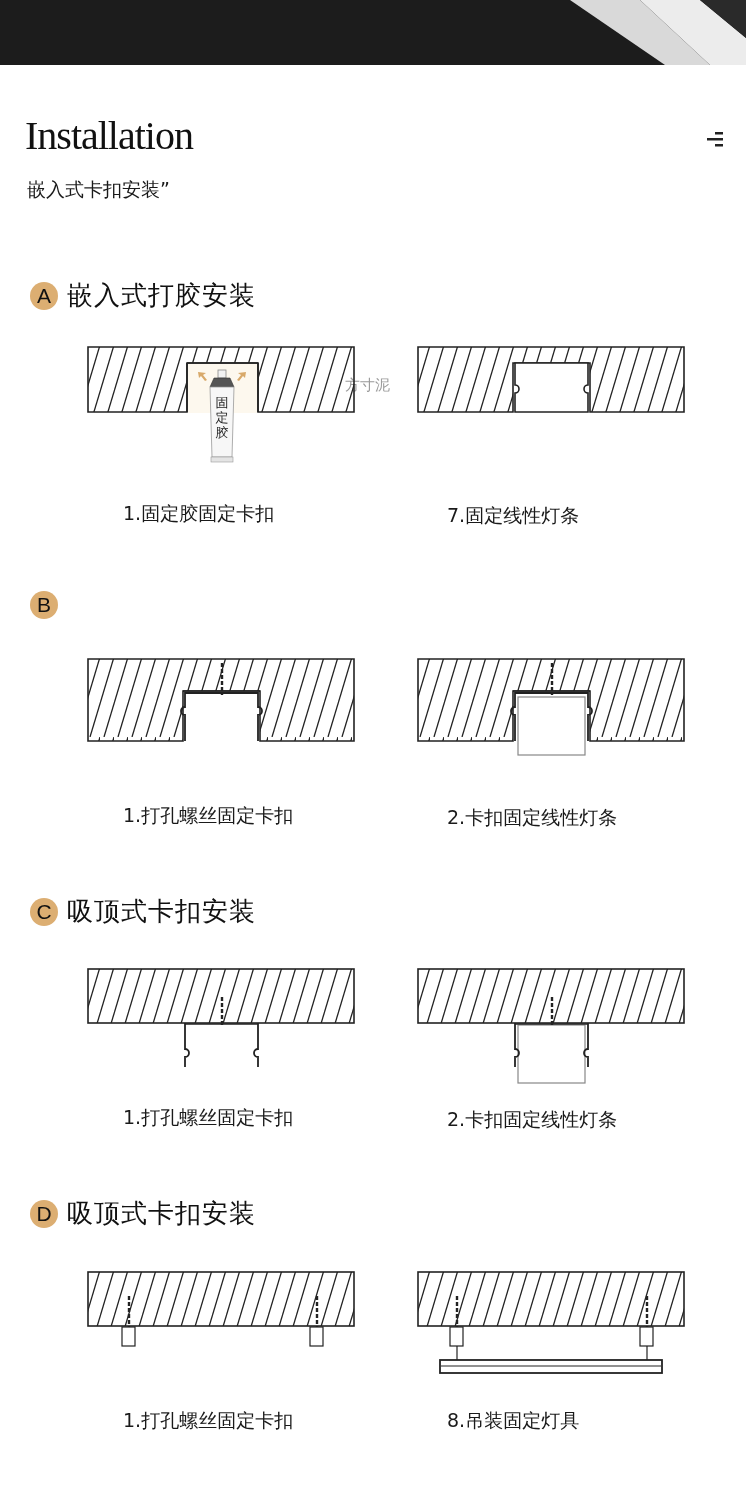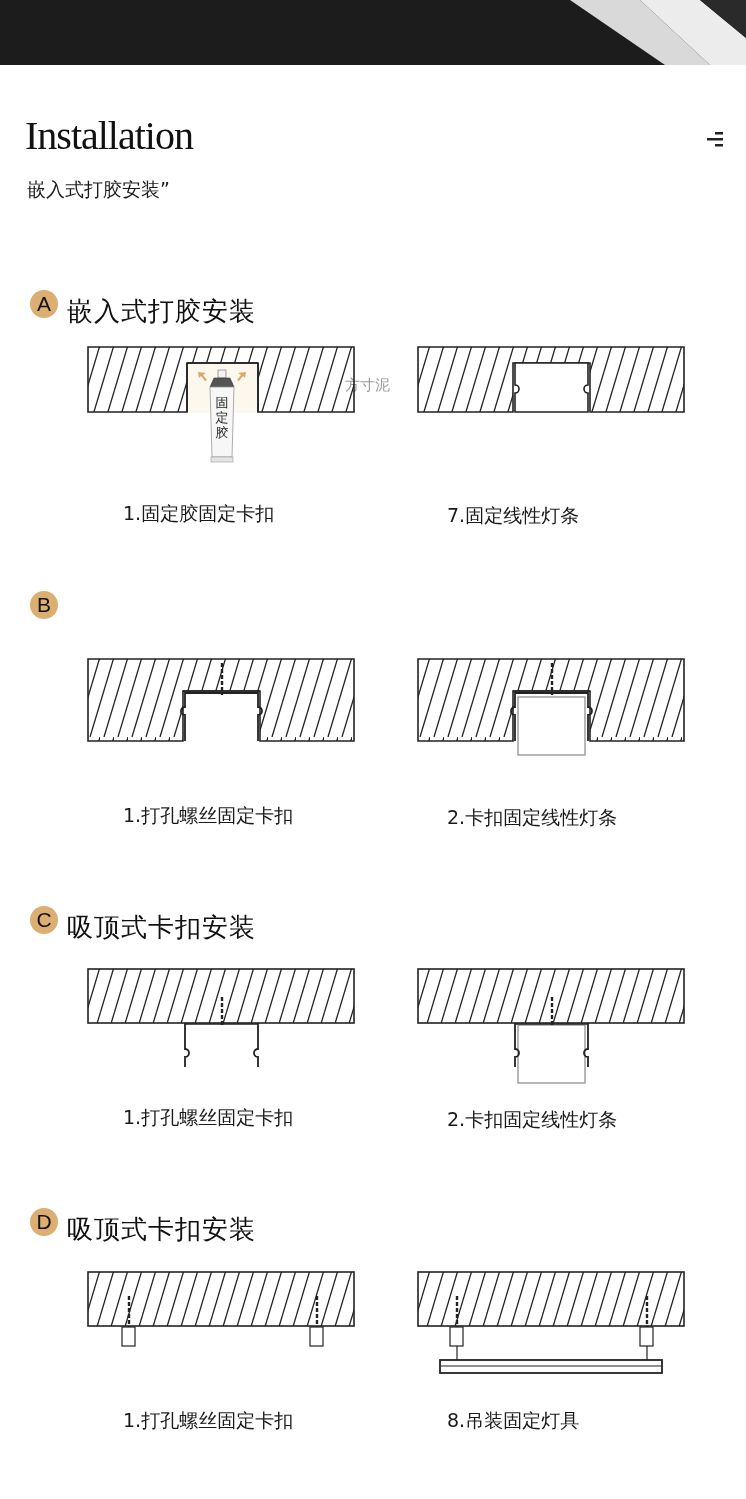--- a/index.html
+++ b/index.html
@@ -8,21 +8,21 @@
 
   .hero { position: absolute; left: 0; top: 0; width: 746px; height: 65px; background: #1c1c1c; overflow: hidden; }
   .hero svg { position: absolute; left: 0; top: 0; }
 
   .title-en { position: absolute; left: 25px; top: 112px; font-family: Liberation Serif, serif; font-size: 40px; letter-spacing: -1px; color: #111; }
   .title-cn { position: absolute; left: 27px; top: 177px; font-size: 19px; color: #1a1a1a; }
   .menu-icon { position: absolute; left: 707px; top: 128px; width: 20px; height: 22px; }
 
   .section-heading { position: absolute; left: 30px; display: flex; align-items: center; }
   .badge { width: 28px; height: 28px; border-radius: 50%; background: #dcae72; color: #111; font-family: "Liberation Sans", sans-serif; font-size: 21px; display: flex; align-items: center; justify-content: center; margin-right: 9px; }
-  .section-title { font-size: 26px; color: #111; letter-spacing: 1px; margin-top: 16px; }
+  .section-title { font-size: 26px; color: #111; letter-spacing: 1px; }
 
   .diagram { position: absolute; }
   .caption { position: absolute; font-size: 19px; color: #1a1a1a; white-space: nowrap; text-align: right; }
 
   .watermark { position: absolute; left: 345px; top: 376px; font-family: "DejaVu Serif", serif; font-size: 15px; color: #9a9a9a; }
 </style>
 </head>
 <body>
 
 <svg width="0" height="0" style="position:absolute">
@@ -37,21 +37,21 @@
 <div class="hero">
   <svg width="746" height="65">
     <rect x="0" y="0" width="746" height="65" fill="#1c1c1c"></rect>
     <polygon points="570,0 640,0 710,65 665,65" fill="#d9d9d9"></polygon>
     <polygon points="640,0 700,0 746,38 746,65 710,65" fill="#ececec"></polygon>
     <polygon points="700,0 746,0 746,38" fill="#2a2a2a"></polygon>
   </svg>
 </div>
 
 <div class="title-en">Installation</div>
-<div class="title-cn">嵌入式打胶安装”</div>
+<div class="title-cn">嵌入式卡扣安装”</div>
 <svg class="menu-icon" viewBox="0 0 20 22">
   <rect x="8" y="4" width="8" height="2.5" fill="#222"></rect>
   <rect x="0" y="10" width="16" height="2.5" fill="#222"></rect>
   <rect x="8" y="16" width="8" height="2.5" fill="#222"></rect>
 </svg>
 
 <div class="watermark">方寸泥</div>
 
 <div class="section-heading" style="top:278px">
   <div class="badge">A</div>

